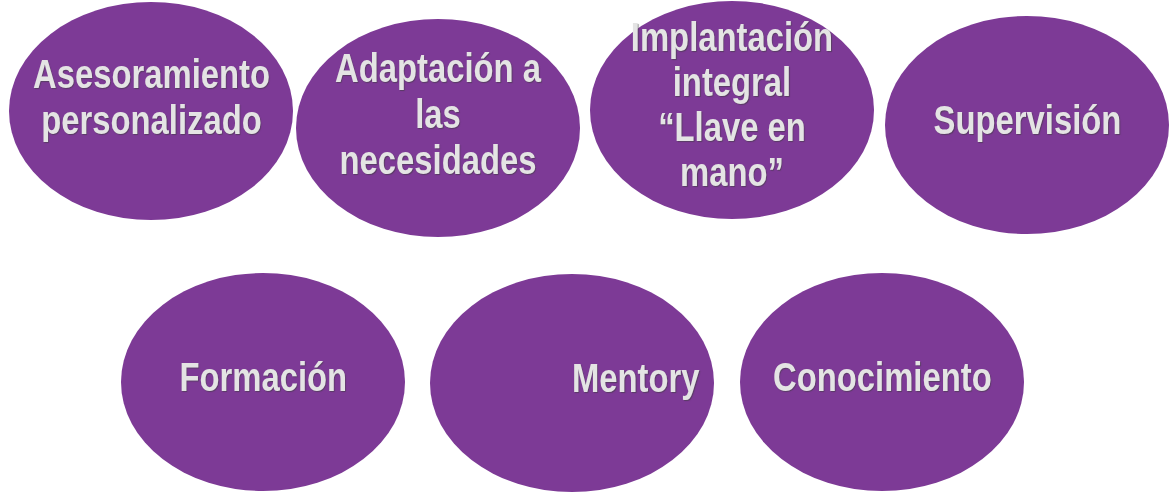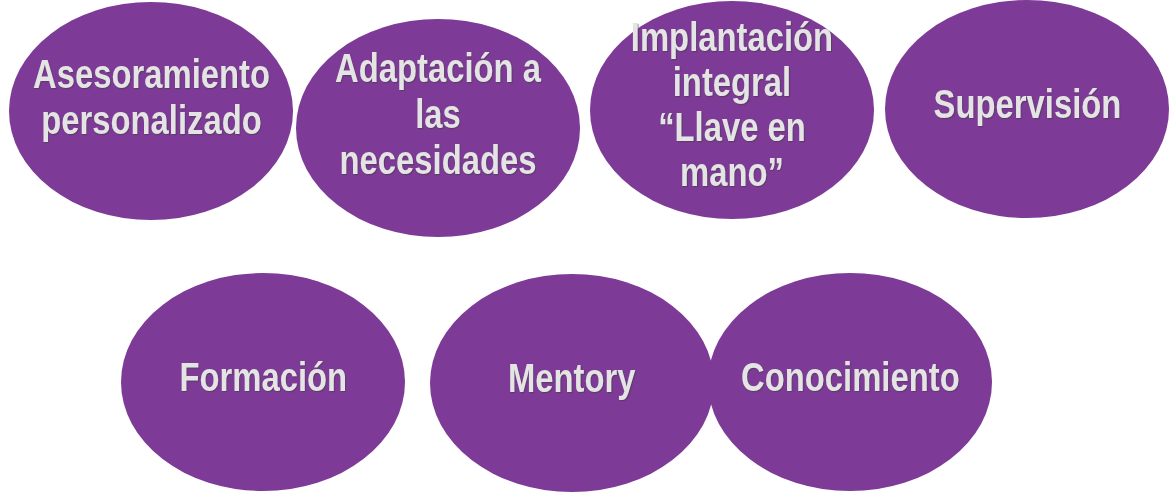--- a/index.html
+++ b/index.html
@@ -57,26 +57,26 @@
   </div>
   <div class="ellipse" style="left:296px; top:19px;">
     <div class="label two">Adaptación a
 las necesidades</div>
   </div>
   <div class="ellipse" style="left:590px; top:1px;">
     <div class="label three">Implantación
 integral
 “Llave en mano”</div>
   </div>
-  <div class="ellipse" style="left:885px; top:0px;">
+  <div class="ellipse" style="left:885px; top:16px;">
     <div class="label one">Supervisión</div>
   </div>
 
   <div class="ellipse" style="left:121px; top:273px;">
     <div class="label one">Formación</div>
   </div>
-  <div class="ellipse" style="left:430px; top:274px;">
+  <div class="ellipse" style="left:430px; top:274px;justify-content:flex-end;">
     <div class="label one">Mentory</div>
   </div>
-  <div class="ellipse" style="left:708px; top:273px;">
+  <div class="ellipse" style="left:740px; top:273px;">
     <div class="label one">Conocimiento</div>
   </div>
 </div>
 
 </body></html>

